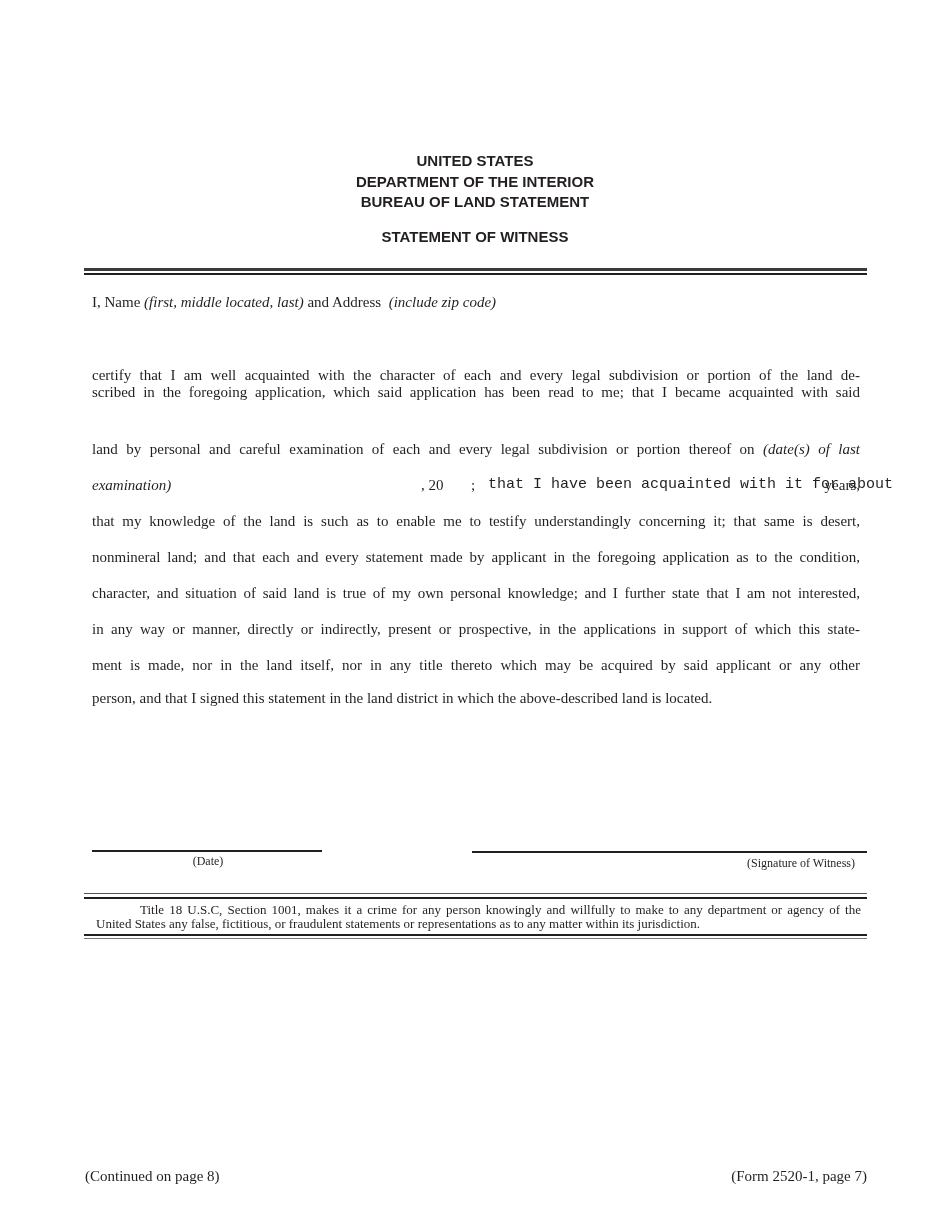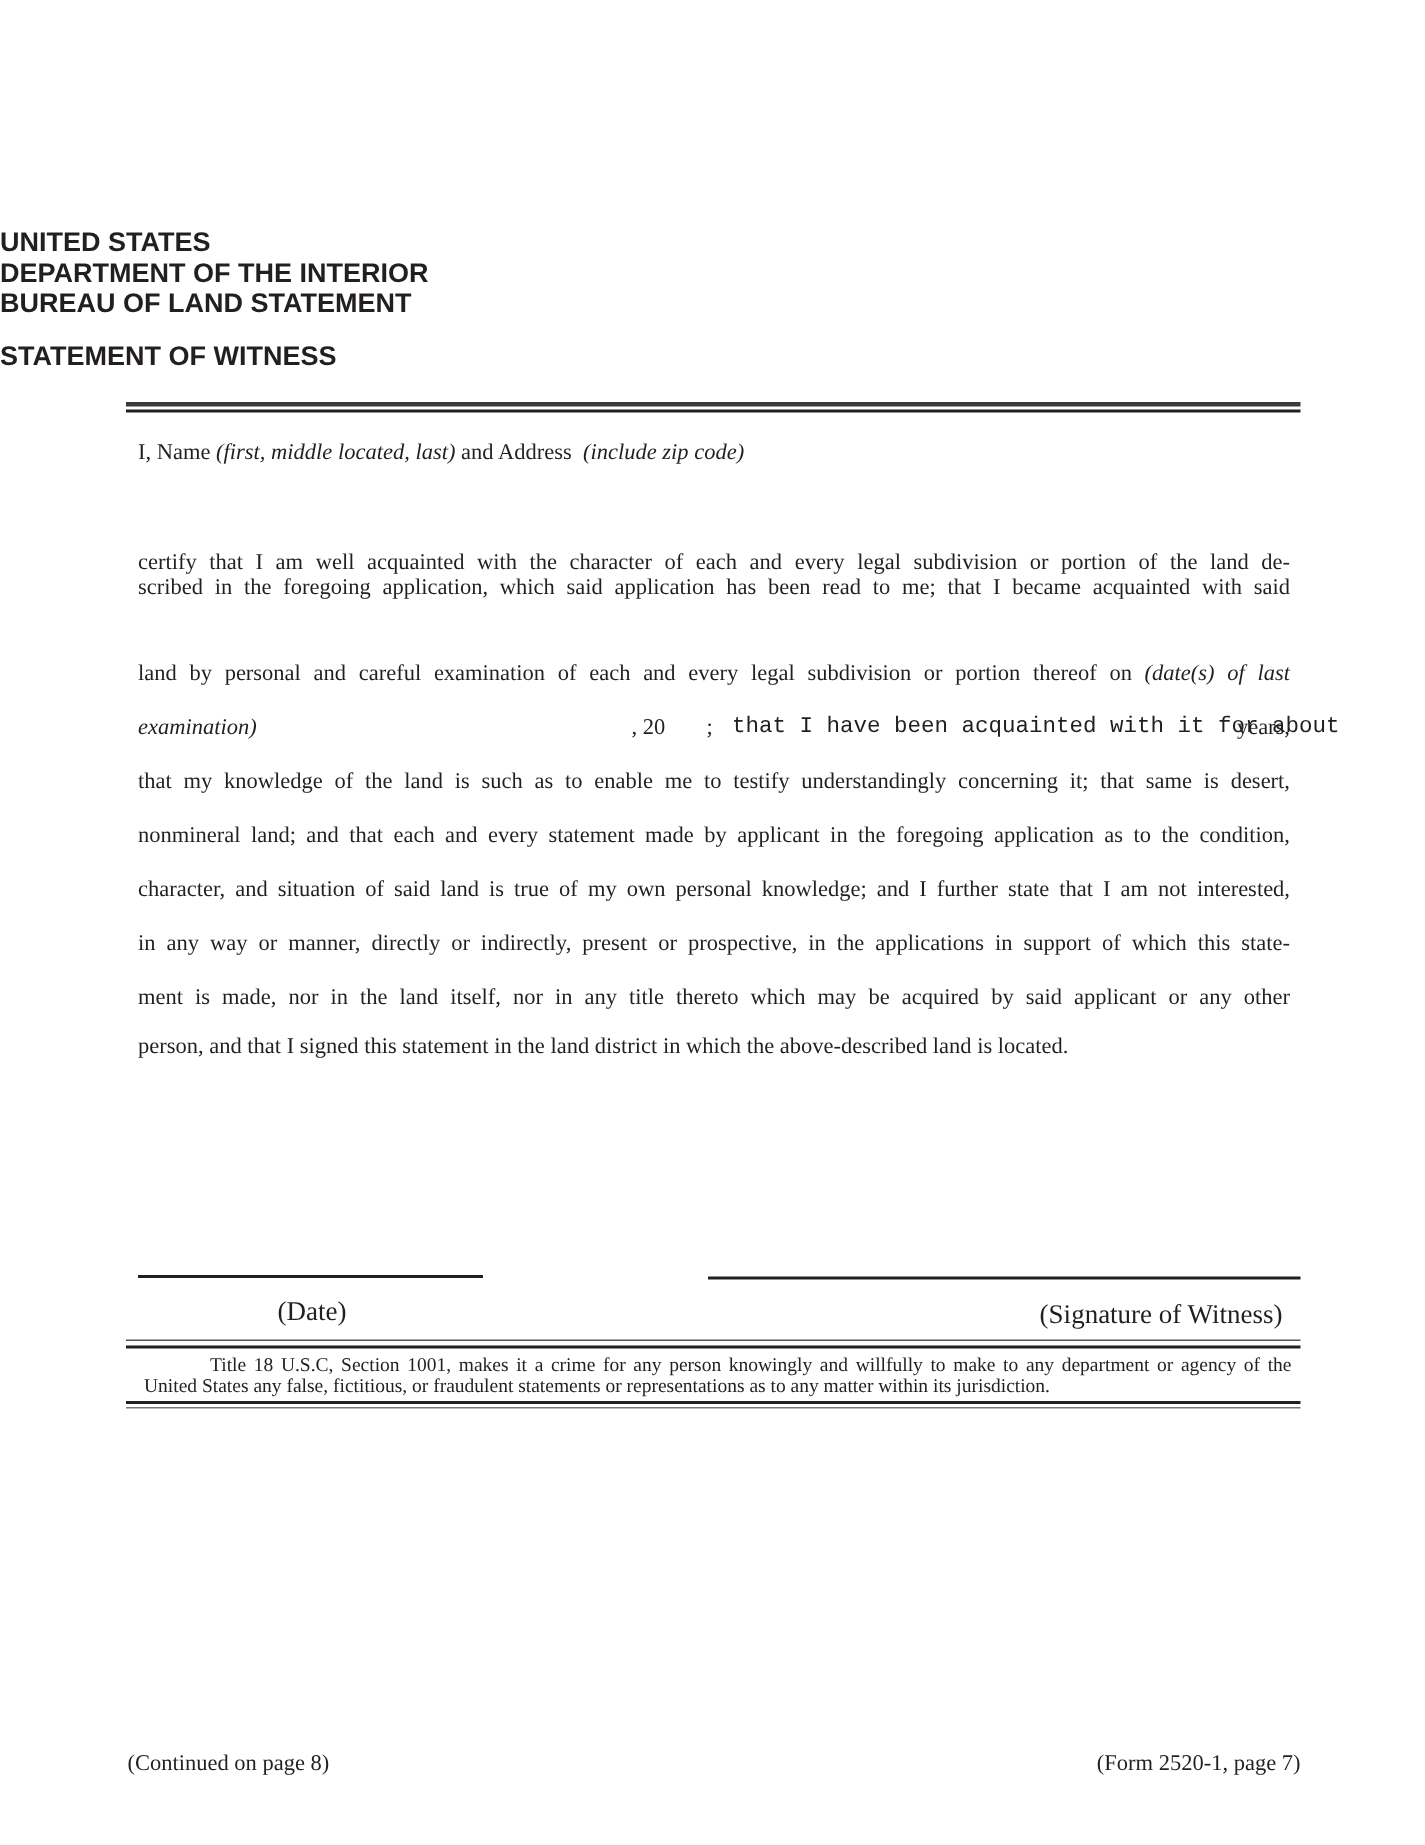--- a/index.html
+++ b/index.html
@@ -1,37 +1,37 @@
 <!DOCTYPE html>
 <html><head>
 <meta charset="utf-8">
 <style>
   html, body { margin: 0; padding: 0; background: #ffffff; }
   body { width: 950px; height: 1230px; position: relative; overflow: hidden; color: #231f20; }
   .serif { font-family: "Liberation Serif", "DejaVu Serif", serif; }
   .sans { font-family: "Liberation Sans", "DejaVu Sans", sans-serif; }
 
-  .header { position: absolute; left: 0; width: 950px; font-weight: bold; font-size: 18px; color: #231f20; }
+  .header { position: absolute; left: 0; width: 950px; text-align: center; font-weight: bold; font-size: 15px; color: #231f20; }
   .header .line { line-height: 20.5px; }
   #h1 { top: 151px; }
   #h4 { top: 227px; }
 
   .double-rule { position: absolute; left: 84px; width: 783px; }
   .rule { position: absolute; left: 0; width: 100%; background: #231f20; }
 
   .name-line { position: absolute; left: 92px; top: 294px; font-size: 15px; }
   .name-line i { font-style: italic; }
 
   .body-para { position: absolute; left: 92px; width: 768px; font-size: 15px; }
   .body-line { position: absolute; left: 0; width: 768px; height: 20px; line-height: 20px; white-space: nowrap; }
   .justify { text-align: justify; text-align-last: justify; }
   .body-line i { font-style: italic; }
 
   .sig-line { position: absolute; height: 2px; background: #231f20; }
-  .sig-label { position: absolute; font-size: 18px; text-align: center; margin-top: 10px; }
+  .sig-label { position: absolute; font-size: 12px; text-align: center; }
 
   .notice { position: absolute; left: 96px; width: 765px; font-size: 13px; line-height: 14px; top: 903px; }
   .notice .l1 { text-align: justify; text-align-last: justify; margin-left: 44px; }
 
   .footer { position: absolute; top: 1168px; font-size: 15px; }
 </style>
 </head>
 <body>
 
 <div class="header sans" id="h1">

